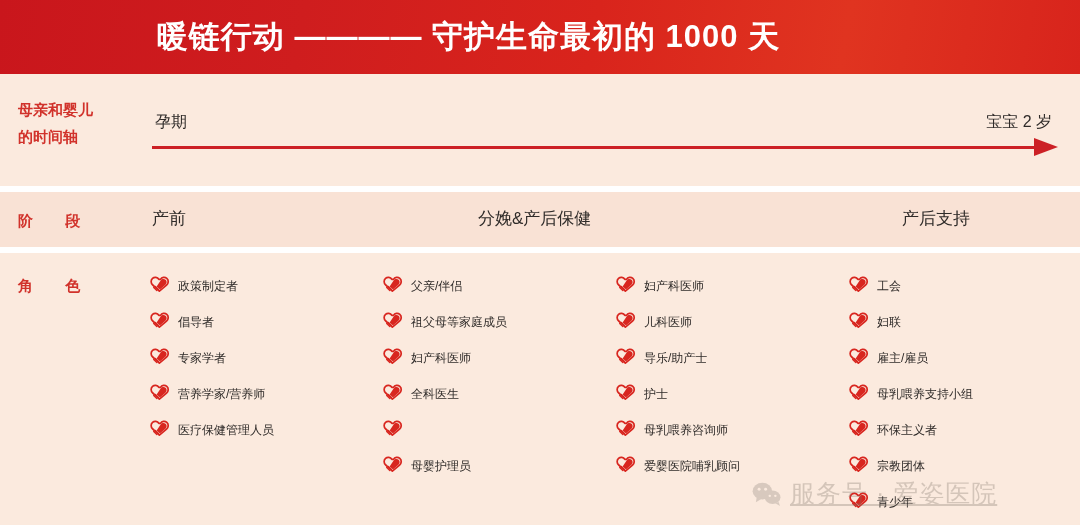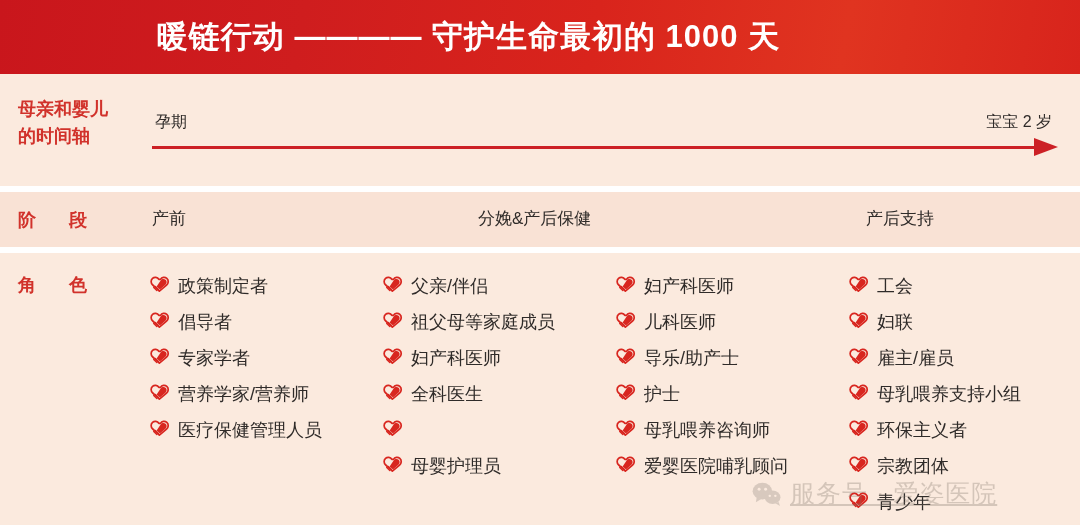--- a/index.html
+++ b/index.html
@@ -56,21 +56,21 @@
     top: 192px;
     height: 55px;
     background: #f9e2d5;
   }
   .panel-roles { top: 253px; height: 272px; }
 
   
   .row-label {
     position: absolute;
     color: #d1322b;
-    font-size: 18px;
+    font-size: 15px;
     font-weight: 700;
     line-height: 27px;
     letter-spacing: 0px;
     white-space: nowrap;
   }
   .label-timeline { left: 18px; top: 96px; }
   .label-stage    { left: 18px; top: 207px; letter-spacing: 14px; }
   .label-roles    { left: 18px; top: 272px; letter-spacing: 14px; }
 
   
@@ -107,21 +107,21 @@
   
   .stage-item {
     position: absolute;
     top: 207px;
     font-size: 17px;
     color: #2f2b29;
     white-space: nowrap;
   }
   .stage-0 { left: 152px; }
   .stage-1 { left: 478px; }
-  .stage-2 { left: 866px; }
+  .stage-2 { left: 902px; }
 
   
   .roles-grid {
     position: absolute;
     left: 148px; top: 268px;
     width: 932px;
     display: flex;
   }
   .roles-col { width: 233px; }
   .role-item {
@@ -131,21 +131,21 @@
     white-space: nowrap;
   }
   .role-icon {
     flex: 0 0 auto;
     width: 22px;
     height: 20px;
     margin-right: 8px;
     display: block;
   }
   .role-text {
-    font-size: 18px;
+    font-size: 12px;
     color: #2f2b29;
     line-height: 20px;
     text-align: center;
   }
 
   
   .watermark {
     position: absolute;
     left: 752px; top: 477px;
     display: flex;

